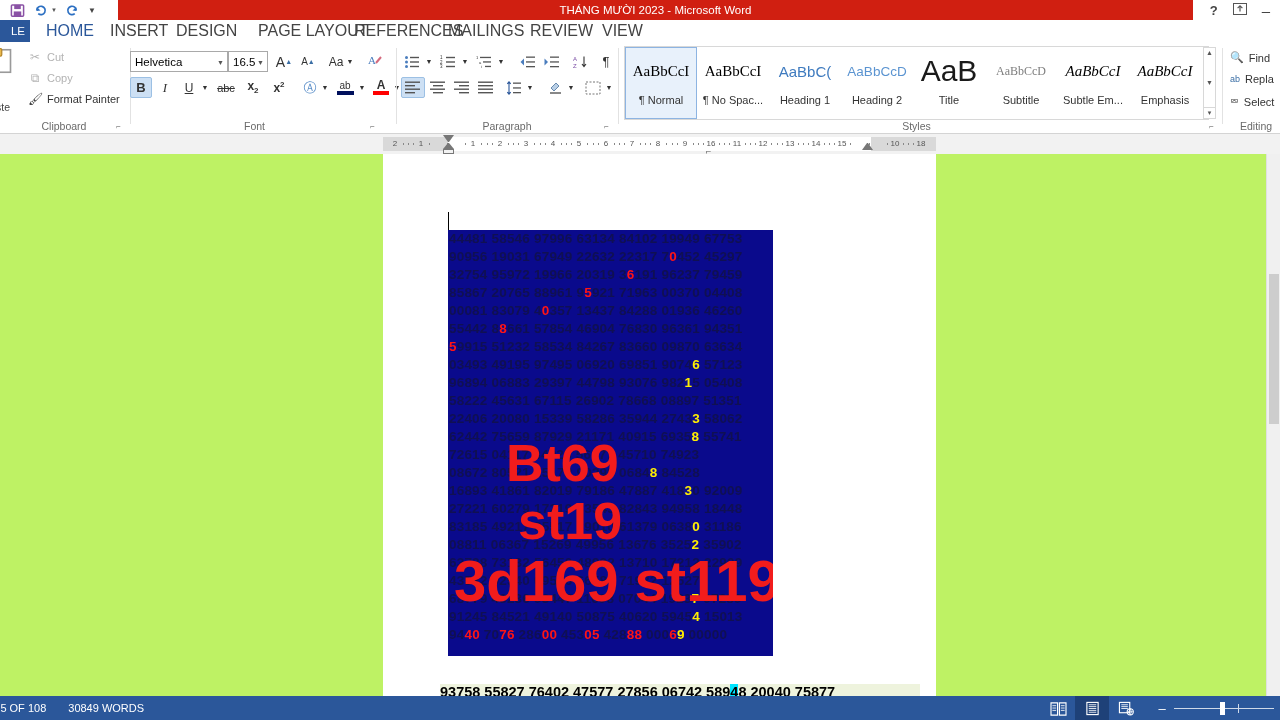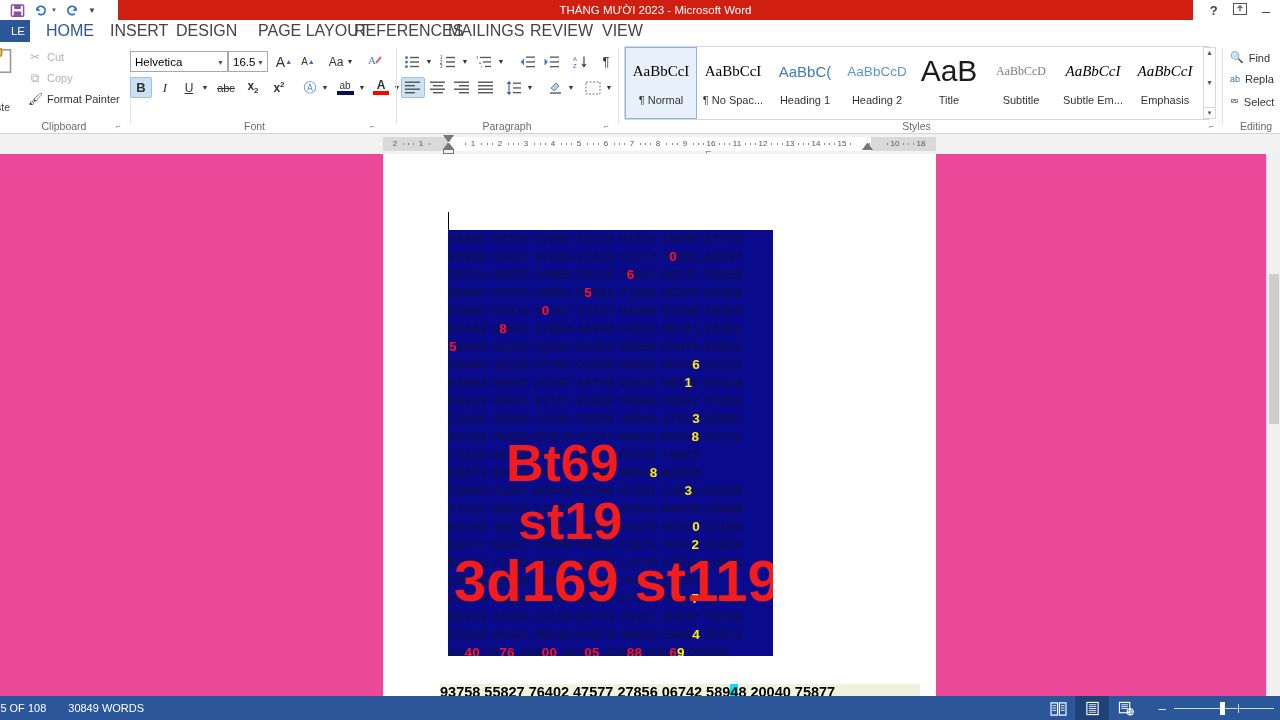--- a/index.html
+++ b/index.html
@@ -182,21 +182,21 @@
     border-left: 5.5px solid transparent; border-right: 5.5px solid transparent;
     border-bottom: 7px solid #777;
   }
   .tabstop {
     position: absolute; left: 706px; top: 12px; font-size: 9px; color: #555;
   }
 
   
   .canvas {
     position: absolute; left: 0; top: 154px; width: 1280px; height: 542px;
-    background: #ec4899;
+    background: #bef264;
   }
   .page {
     position: absolute; left: 383px; top: 0px; width: 553px; height: 542px;
     background: #ffffff;
   }
   .caret {
     position: absolute; left: 65px; top: 58px; width: 1px; height: 22px; background: #000;
   }
   .numgrid {
     position: absolute; left: 65px; top: 76px; width: 325px; height: 426px;
@@ -725,21 +725,20 @@
             <div class="ngrow">62442 75659 87929 21171 40915 6935<span class="hy">8</span> 55741</div>
             <div class="ngrow">72615 04117 84928 56177 45710 74923</div>
             <div class="ngrow">08672 80521 25172 90299 0684<span class="hy">8</span> 84528</div>
             <div class="ngrow">16893 41861 82019 79186 47887 418<span class="hy">3</span>0 92009</div>
             <div class="ngrow">27221 60279 17219 83543 82843 94958 18448</div>
             <div class="ngrow">83185 49217 85517 39010 61379 0638<span class="hy">0</span> 31186</div>
             <div class="ngrow">08811 06367 15269 49956 13676 3525<span class="hy">2</span> 35902</div>
             <div class="ngrow">63728 73132 56450 48922 13710 17212 22909</div>
             <div class="ngrow">43532 02540 09526 66584 71922 12627</div>
             <div class="ngrow">68779 43236 93447 11698 07044 1923<span class="hy">7</span> 07289</div>
-            <div class="ngrow">80973 34556 53139 88733 73121 26547 75188</div>
             <div class="ngrow">91245 84521 49140 50875 40620 5945<span class="hy">4</span> 15013</div>
             <div class="ngrow last">94<span class="hr">40</span> 70<span class="hr">76</span> 286<span class="hr">00</span> 453<span class="hr">05</span> 428<span class="hr">88</span> 000<span class="hr">6</span><span class="hy">9</span> 00000</div>
           </div>
         <div class="overlay-txt ov1">Bt69</div>
         <div class="overlay-txt ov2">st19</div>
         <div class="overlay-txt ov3">3d169 st119</div>
       </div>
 
       <div class="botline">
         <span>93758 55827 76402 47577 27856 06742 589</span><span class="hl-cyan">4</span><span>8 20040 75877</span>

